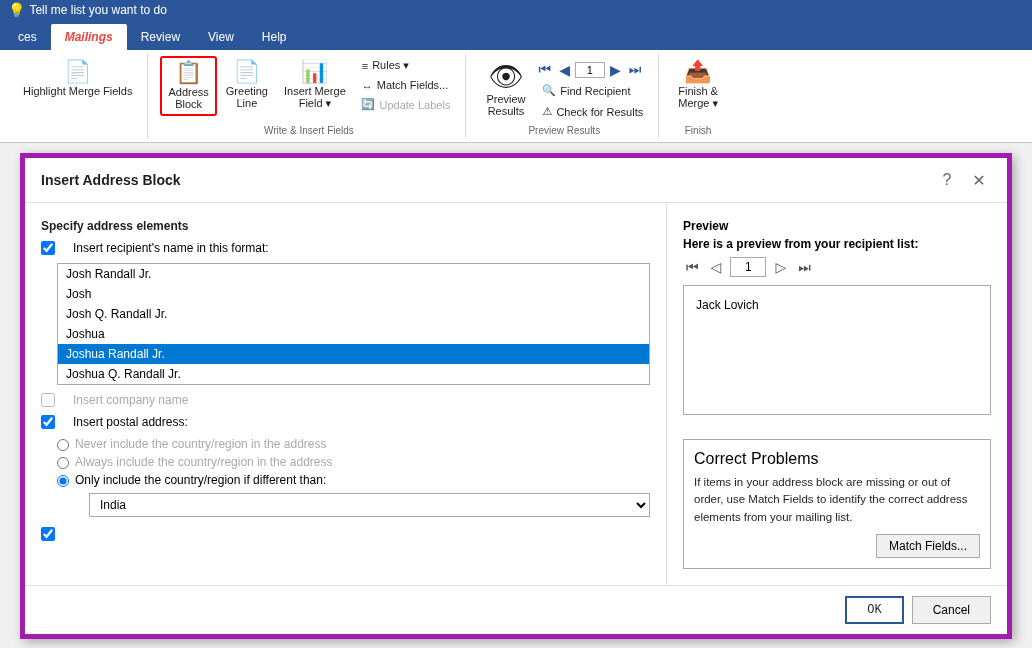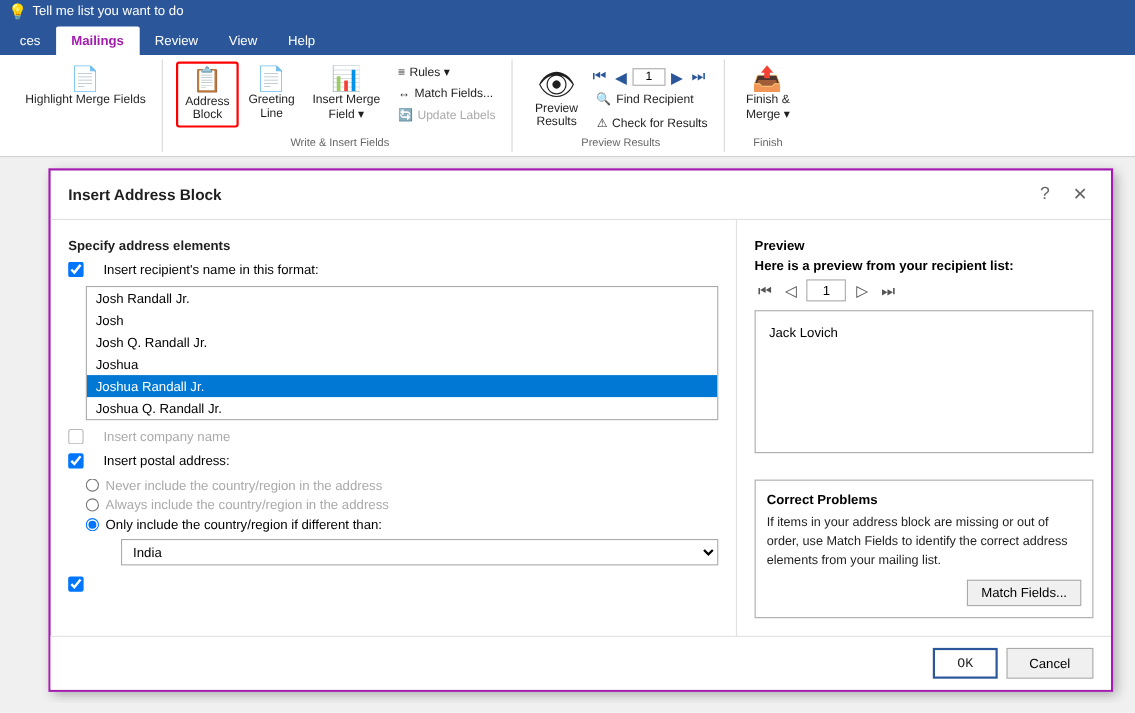--- a/index.html
+++ b/index.html
@@ -15,22 +15,23 @@
     .ribbon-tab {
       padding: 6px 14px;
       font-size: 12px;
       cursor: pointer;
       color: white;
       border-radius: 2px 2px 0 0;
     }
 
     .ribbon-tab.active {
       background: white;
-      color: #a21caf;
+      color: #ef4444;
       font-weight: 600;
+      font-style: italic;
     }
 
     
     .ribbon-toolbar {
       display: flex;
       align-items: stretch;
       background: white;
       border-bottom: 1px solid #c8c8c8;
       padding: 4px 8px;
       gap: 4px;
@@ -148,25 +149,24 @@
     .dialog-overlay {
       position: relative;
       display: flex;
       justify-content: center;
       padding: 10px 20px;
       background: #f0f0f0;
     }
 
     .dialog {
       background: white;
-      border: 2px solid #a21caf;
+      border: 5px solid #a21caf;
       box-shadow: 3px 3px 10px rgba(0,0,0,0.3);
       width: 1004px;
       max-width: 100%;
-      margin-left: 24px;
     }
 
     .dialog-titlebar {
       display: flex;
       align-items: center;
       justify-content: space-between;
       padding: 10px 16px;
       border-bottom: 1px solid #e0e0e0;
     }
 
@@ -255,21 +255,21 @@
 
     .radio-group {
       display: flex;
       flex-direction: column;
       gap: 4px;
       margin: 6px 0 6px 16px;
     }
 
     .radio-row {
       display: flex;
-      align-items: center;
+      align-items: flex-end;
       gap: 6px;
       font-size: 12px;
     }
 
     .radio-row input[type=radio] { width: 12px; height: 12px; }
     .radio-row.disabled { color: #aaa; }
 
     .dropdown-select {
       width: 100%;
       padding: 3px 6px;
@@ -316,22 +316,22 @@
       margin-bottom: 12px;
     }
 
     .correct-problems-section {
       border: 1px solid #aaa;
       padding: 10px;
       background: white;
     }
 
     .correct-problems-title {
-      font-weight: 700;
-      font-size: 12px;
+      font-weight: 400;
+      font-size: 16px;
       margin-bottom: 6px;
     }
 
     .correct-problems-text {
       font-size: 11.5px;
       color: #1f1f1f;
       line-height: 1.5;
       margin-bottom: 8px;
     }
 

